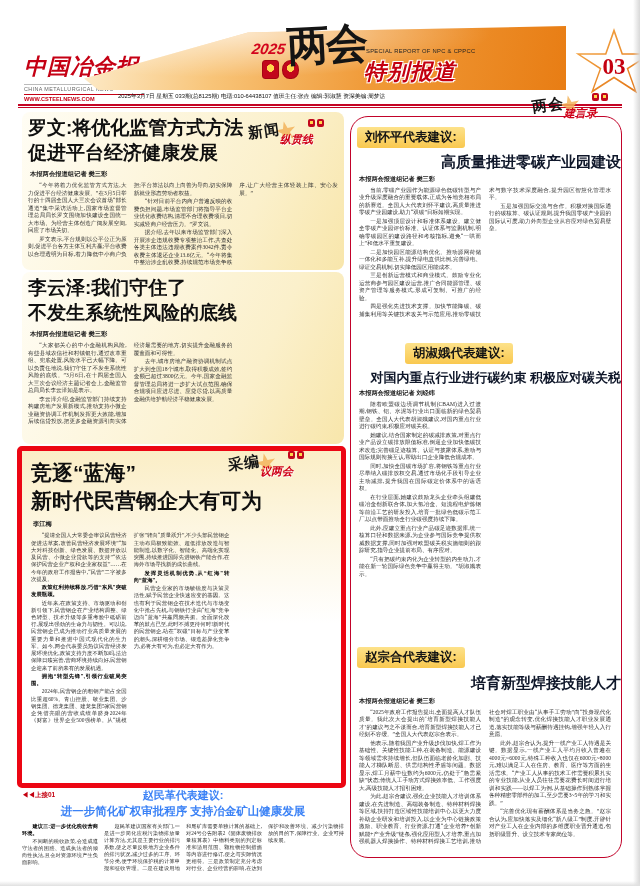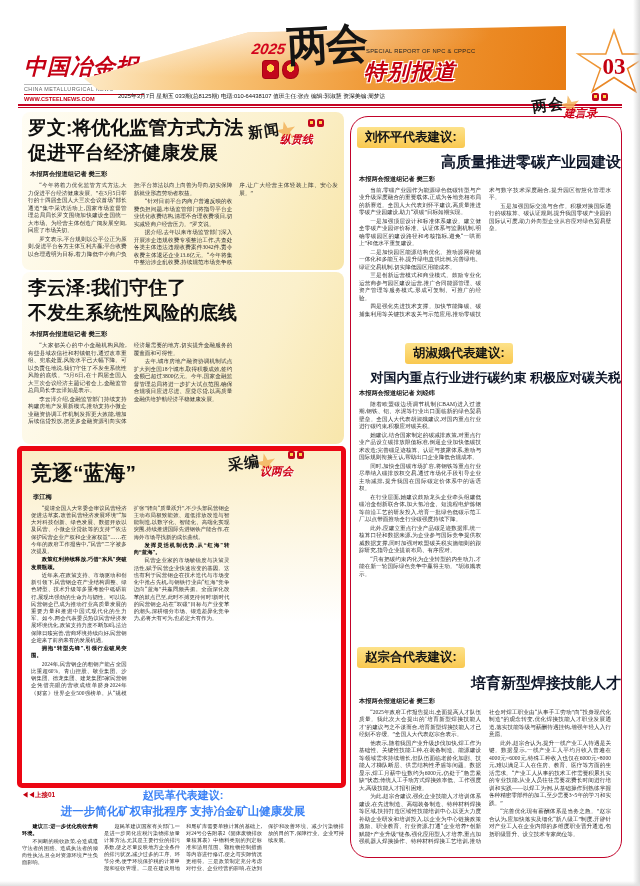--- a/index.html
+++ b/index.html
@@ -203,20 +203,21 @@
       <p>“大家都关心的中小金融机构风险,有些县域农信社和村镇银行,通过改革重组、兜底处置,风险水平已大幅下降。可以负责任地说,我们守住了不发生系统性风险的底线。”3月6日,在十四届全国人大三次会议经济主题记者会上,金融监管总局局长李云泽如是表示。</p>
       <p>李云泽介绍,金融监管部门持续支持构建房地产发展新模式,推动支持小微企业融资协调工作机制发挥更大效能,增加后续信贷投放,把更多金融资源引向实体经济最需要的地方,切实提升金融服务的覆盖面和可得性。</p>
       <p>去年,城市房地产融资协调机制试点扩大到全国18个城市,取得积极成效,签约金额已超过3800亿元。今年,国家金融监督管理总局将进一步扩大试点范围,确保合规项目应进尽进、应贷尽贷,以高质量金融供给护航经济平稳健康发展。</p>
     </div>
 </div>
 
 <div class="article" id="feature">
   <div class="feature-in">
     <div class="headline">
       <div>竞逐“蓝海”</div>
+      <div>新时代民营钢企大有可为</div>
     </div>
     <div class="byline">李江梅</div>
     <div class="body-cols">
         <p>“提请全国人大常委会审议民营经济促进法草案,改善民营经济发展环境”“加大对科技创新、绿色发展、数据开放以及民营、小微企业贷款等的支持”“依法保护民营企业产权和企业家权益”……在今年的政府工作报告中,“民营”二字被多次提及。</p>
         <p class="lead">政策红利持续释放,巧借“东风”突破发展瓶颈。</p>
         <p>近年来,在政策支持、市场驱动和创新引领下,民营钢企在产业结构调整、绿色转型、技术升级等多重考验中砥砺前行,展现出强劲的生命力与韧性。可以说,民营钢企已成为推动行业高质量发展的重要力量和推进中国式现代化的生力军。如今,两会代表委员热议民营经济发展环境优化,政策支持力度不断加码,法治保障日臻完善,营商环境持续向好,民营钢企迎来了前所未有的发展机遇。</p>
         <p class="lead">拥抱“转型先锋”,引领行业破局突围。</p>
         <p>2024年,民营钢企的粗钢产能占全国比重超60%。青山控股、敬业集团、沙钢集团、德龙集团、建龙集团5家民营钢企凭借亮眼的营收成绩单跻身2024年《财富》世界企业500强榜单。从“规模扩张”转向“质量跃升”,不少头部民营钢企主动布局极致能效、超低排放改造与智能制造,以数字化、智能化、高端化实现突围,持续推进国际先进钢铁产能合作,在海外市场寻找新的成长曲线。</p>
         <p class="lead">发挥灵活机制优势,从“红海”转向“蓝海”。</p>
         <p>民营企业家的市场敏锐度与决策灵活性,赋予民营企业快速应变的基因。这也有利于民营钢企在技术迭代与市场变化中抢占先机,与钢铁行业由“红海”竞争迈向“蓝海”共赢同频共振。全面深化改革的鼓点已至,此时不搏更待何时!新时代的民营钢企,站在“双碳”目标与产业变革的潮头,深耕细分市场、锻造差异化竞争力,必将大有可为,也必定大有作为。</p>

